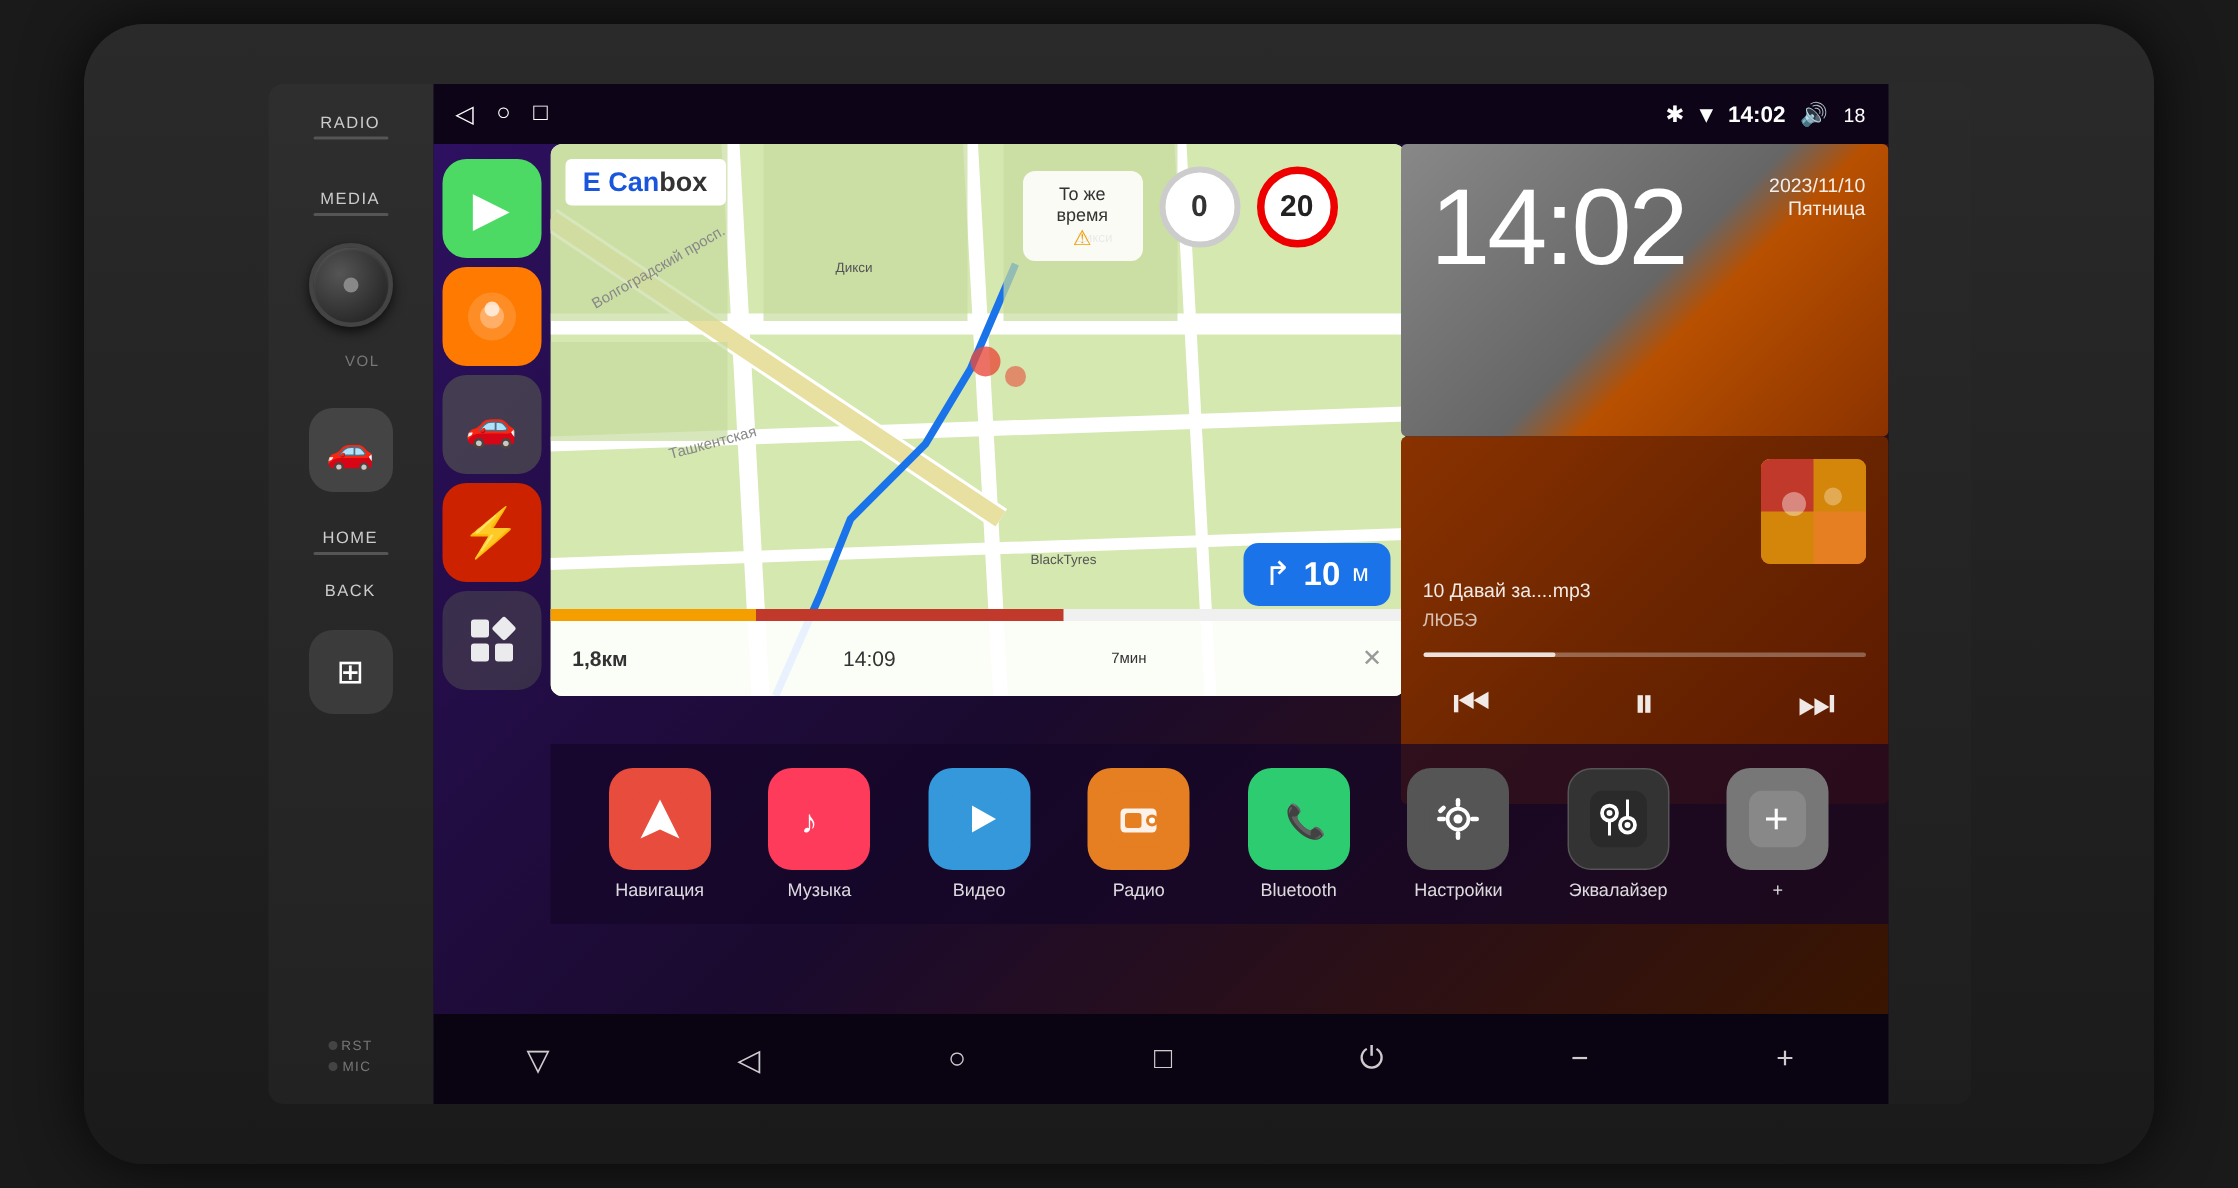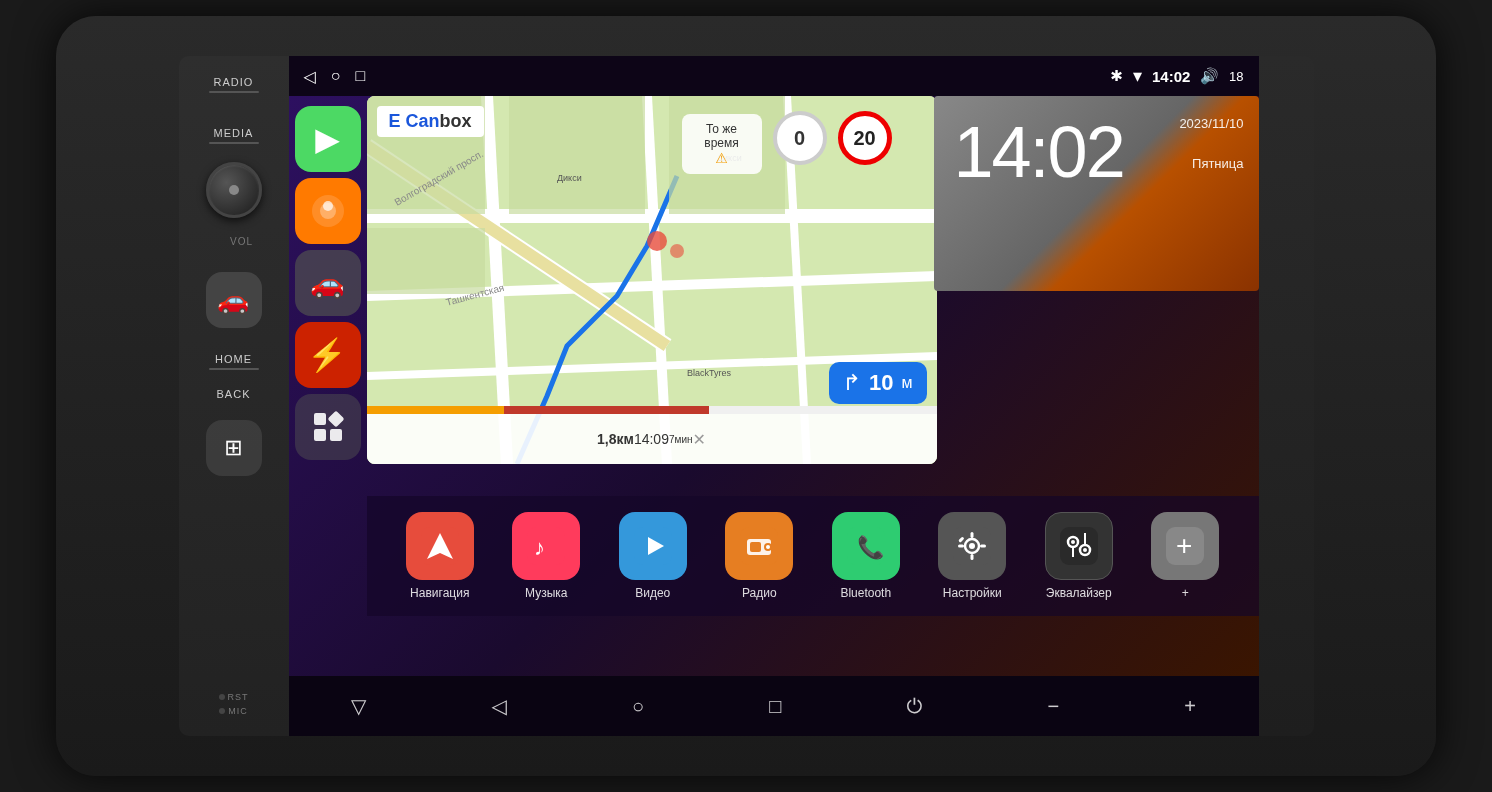--- a/index.html
+++ b/index.html
@@ -313,21 +313,21 @@
 
     .map-bottom-bar {
       position: absolute;
       bottom: 0;
       left: 0;
       right: 0;
       height: 50px;
       background: rgba(255,255,255,0.9);
       display: flex;
       align-items: center;
-      justify-content: center;
+      justify-content: space-between;
       padding: 0 15px;
       z-index: 10;
     }
 
     .map-route-progress {
       position: absolute;
       bottom: 50px;
       left: 0;
       right: 0;
       height: 8px;
@@ -371,21 +371,20 @@
     }
 
     .clock-date {
       color: rgba(255,255,255,0.9);
       font-size: 13px;
     }
 
     .clock-day {
       color: rgba(255,255,255,0.9);
       font-size: 13px;
-      margin-top: 25px;
     }
 
     
     .music-widget {
       position: absolute;
       right: 0;
       top: 195px;
       width: 325px;
       height: 245px;
       background: linear-gradient(135deg, #8a3200 0%, #6b2500 50%, #5a1800 100%);
@@ -712,20 +711,42 @@
       </div>
 
       <div class="clock-widget">
         <span class="clock-time">14:02</span>
         <div class="clock-date-area">
           <div class="clock-date">2023/11/10</div>
           <div class="clock-day">Пятница</div>
         </div>
       </div>
 
+      <div class="music-widget">
+        <div class="music-album-art">
+          <svg width="70" height="70" viewBox="0 0 70 70">
+            <rect width="70" height="70" fill="#d4860a"></rect>
+            <rect x="0" y="0" width="35" height="35" fill="#c0392b"></rect>
+            <rect x="35" y="35" width="35" height="35" fill="#e67e22"></rect>
+
+            <circle cx="22" cy="30" r="8" fill="rgba(255,255,255,0.4)"></circle>
+            <circle cx="48" cy="25" r="6" fill="rgba(255,255,255,0.3)"></circle>
+          </svg>
+        </div>
+        <div class="music-title">10 Давай за....mp3</div>
+        <div class="music-artist">ЛЮБЭ</div>
+        <div class="music-progress-bar">
+          <div class="music-progress-fill"></div>
+        </div>
+        <div class="music-controls">
+          <span class="music-btn">⏮</span>
+          <span class="music-btn">⏸</span>
+          <span class="music-btn">⏭</span>
+        </div>
+      </div>
 
       <div class="bottom-dock">
 
         <div class="dock-item">
           <div class="dock-icon" style="background:#e74c3c;">
             <svg width="38" height="38" viewBox="0 0 38 38">
               <rect width="38" height="38" rx="9" fill="#e74c3c"></rect>
               <polygon points="19,6 32,32 19,26 6,32" fill="white"></polygon>
             </svg>
           </div>

